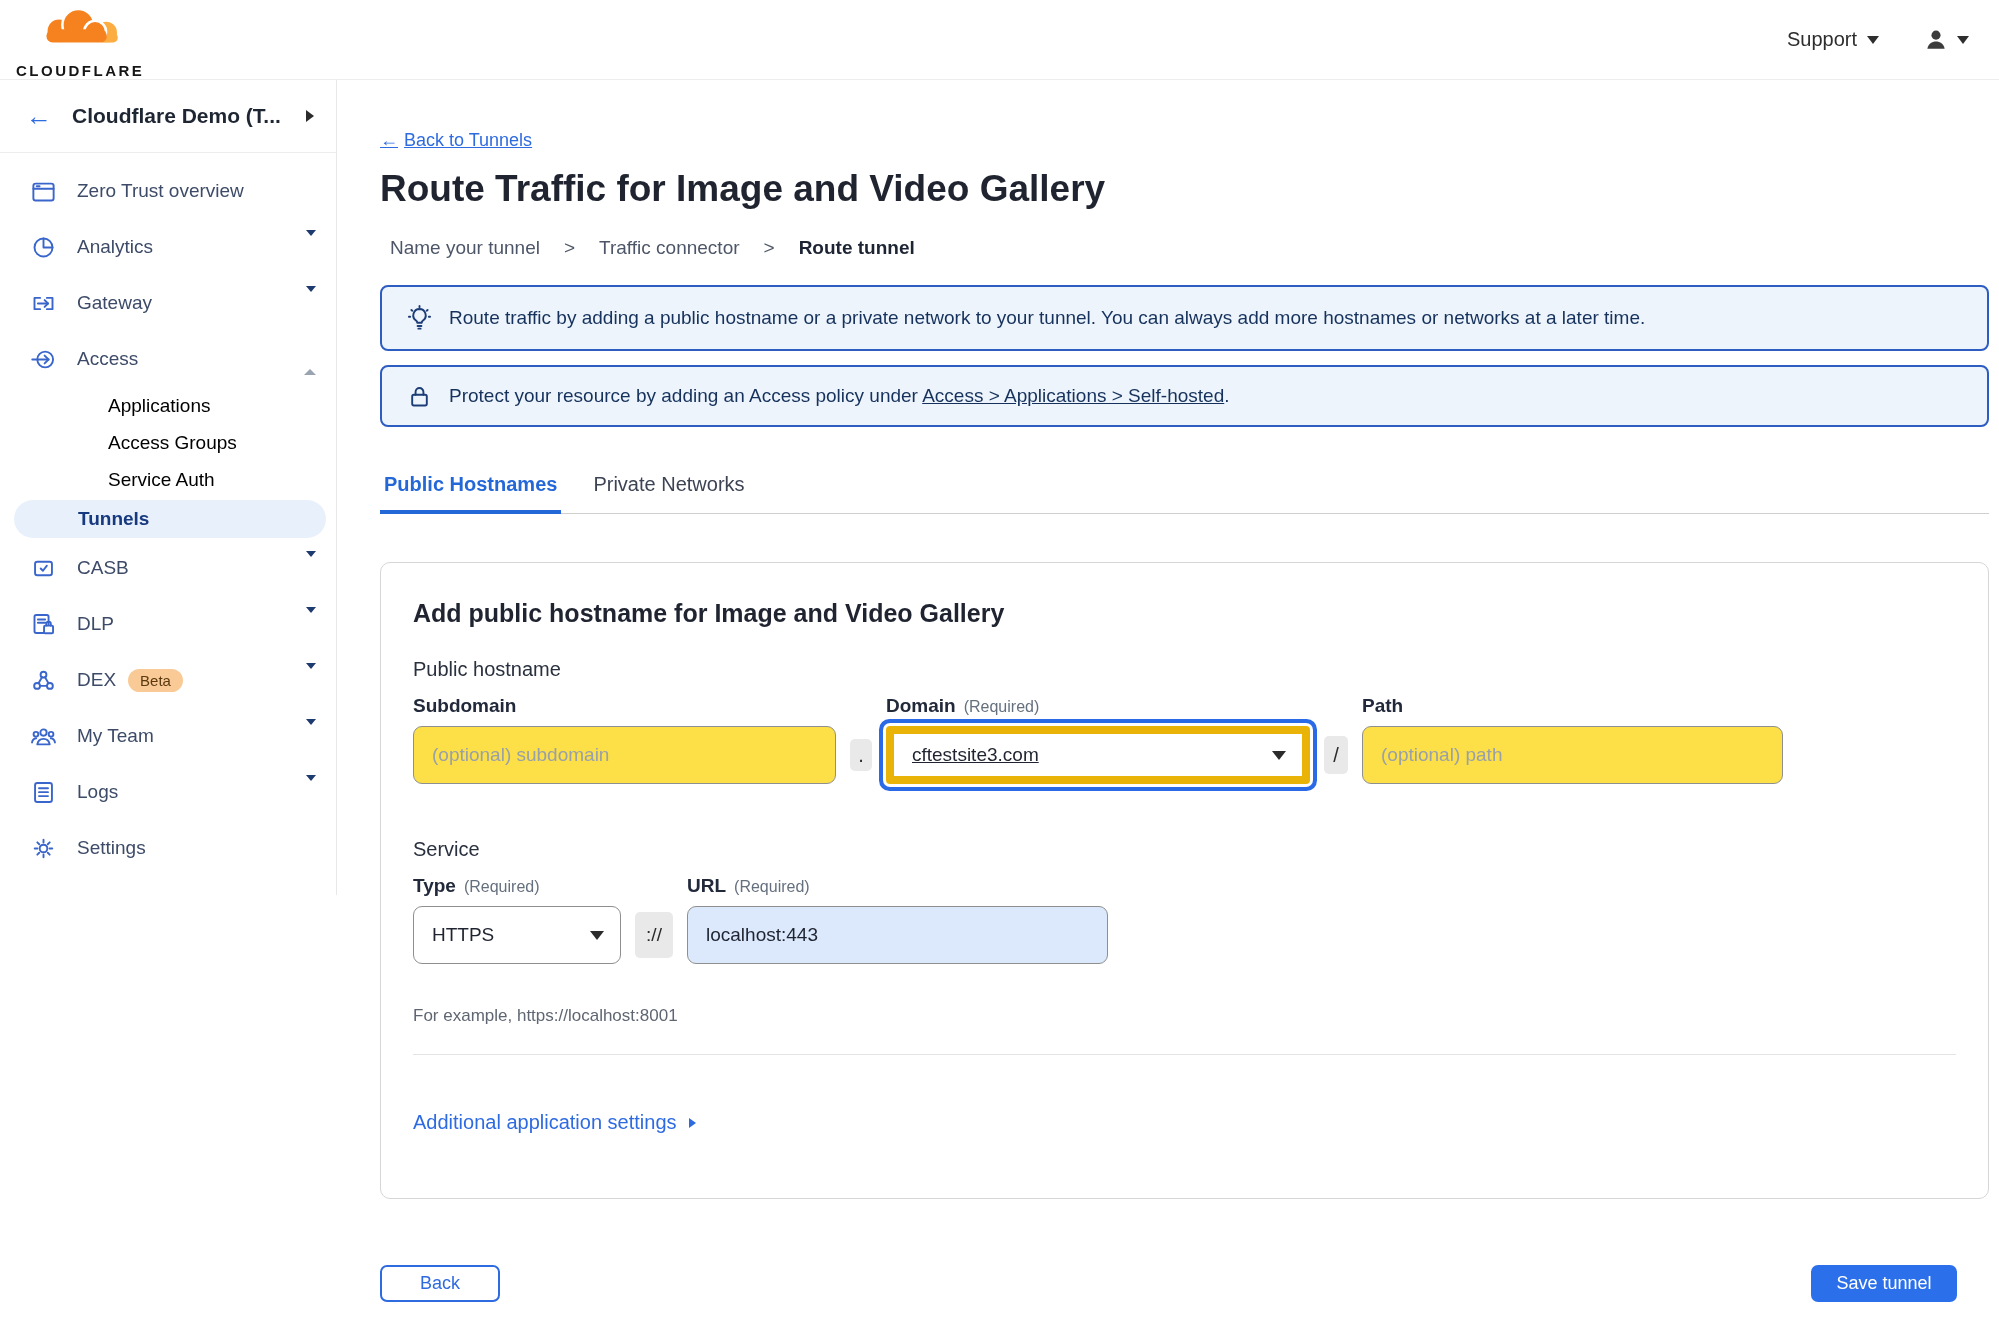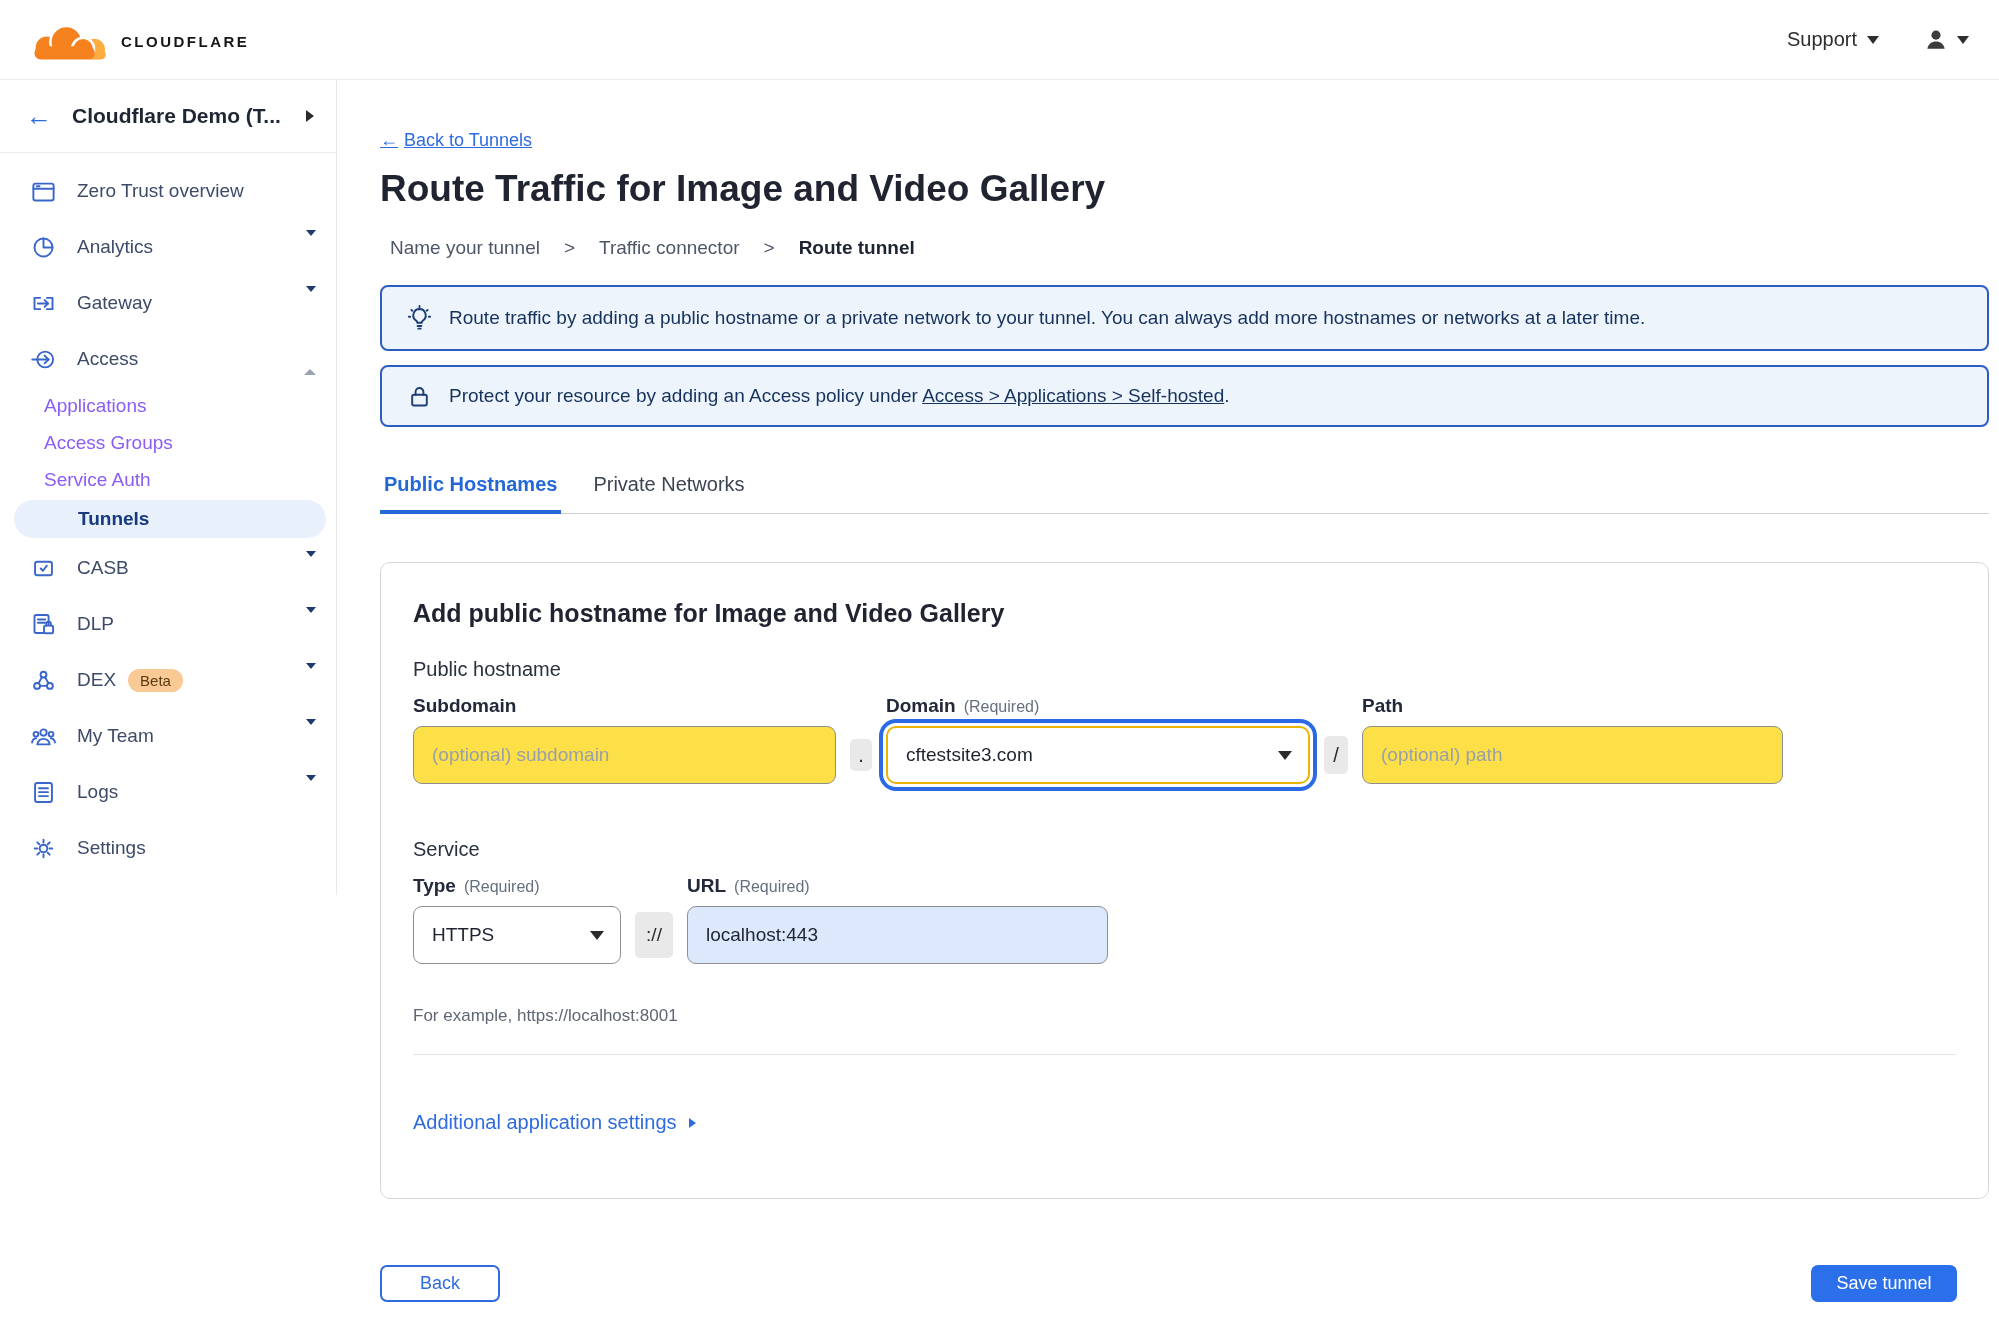--- a/index.html
+++ b/index.html
@@ -8,21 +8,21 @@
     width:1999px; height:1336px; overflow:hidden; position:relative;
     font-family:"Liberation Sans", sans-serif; background:#fff; color:#1f2430;
   }
   
   .topbar {
     position:absolute; top:0; left:0; width:1999px; height:80px;
     border-bottom:1px solid #ececec; background:#fff;
     display:flex; align-items:center; justify-content:space-between;
     padding:0 30px 0 16px;
   }
-  .logo { display:flex; flex-direction:row; align-items:center; gap:1px; padding-top:4px; }
+  .logo { display:flex; flex-direction:column; align-items:center; gap:16px; padding-top:4px; }
   .logo svg { display:block; }
   .brand-text { font-size:15px; font-weight:bold; letter-spacing:2.5px; color:#161616; }
   .topbar-right { display:flex; align-items:center; gap:44px; }
   .support { display:flex; align-items:center; gap:10px; font-size:20px; color:#2e2e2e; cursor:pointer; }
   .user-menu { display:flex; align-items:center; gap:8px; cursor:pointer; }
   .tri-down { width:0; height:0; border-left:6px solid transparent; border-right:6px solid transparent; border-top:8px solid #2e2e2e; }
   .tri-down.sm { border-left-width:5px; border-right-width:5px; border-top-width:6px; border-top-color:#1e3a6e; }
   .tri-down.gray-up { border-top:none; border-bottom:6px solid #9aa3b2; }
   .tri-right { width:0; height:0; border-top:6px solid transparent; border-bottom:6px solid transparent; border-left:8px solid #2b2b2b; }
   .tri-right.blue { border-left-color:#2f6be0; border-top-width:5px; border-bottom-width:5px; border-left-width:7px; }
@@ -44,22 +44,22 @@
     font-size:19px; color:#3d4b68; cursor:pointer;
   }
   .nav-item .nicon { width:27px; height:27px; margin-right:20px; flex:none; }
   .nav-item .nicon svg { width:27px; height:27px; stroke:#3a66cc; stroke-width:1.7; fill:none; stroke-linecap:round; stroke-linejoin:round; }
   .nav-item .caret-slot { margin-left:auto; }
   .badge-beta {
     background:#f9c996; color:#5b3a10; font-size:15px; border-radius:12px;
     padding:3px 12px; margin-left:12px;
   }
   .sub-item {
-    height:37px; display:flex; align-items:center; padding-left:44px;
-    font-size:19px; color:#8b5cf6; cursor:pointer;
+    height:37px; display:flex; align-items:center; padding-left:108px;
+    font-size:19px; color:#000000; cursor:pointer;
   }
   .sub-item.active {
     background:#e8f1fb; border-radius:20px; margin:2px 10px 2px 14px;
     padding-left:64px; height:38px; font-weight:bold; color:#17397f;
   }
 
   
   .main {
     position:absolute; top:80px; left:337px; width:1662px; height:1256px;
     padding:50px 0 0 43px; overflow:hidden; background:#fff;
@@ -99,22 +99,23 @@
   }
   .tinput::placeholder { color:#99a0a8; }
   .tinput.filled { background:#dce9fc; }
   .sel {
     height:58px; border:1px solid #8f8f8f; border-radius:9px; padding:0 16px 0 18px;
     display:flex; align-items:center; justify-content:space-between; font-size:19px;
     color:#1f2430; background:#fff; cursor:pointer;
   }
   .sel .sel-caret { width:0; height:0; border-left:7px solid transparent; border-right:7px solid transparent; border-top:9px solid #2b2b2b; }
   .sel.focus {
-    border:2px solid #eab308; border-radius:10px;
+    border:8px solid #eab308; border-radius:4px;
     box-shadow:0 0 0 3px #ffffff, 0 0 0 7px #2b6ae6;
+    text-decoration:underline;
   }
   .sep-box {
     background:#e9e9e9; border-radius:5px; color:#2b2b2b; font-size:20px;
     display:flex; align-items:center; justify-content:center; flex:none;
   }
   .sep-dot { width:22px; height:32px; margin:0 14px 13px 14px; }
   .sep-slash { width:24px; height:38px; margin:0 14px 10px 14px; }
   .sep-scheme { width:38px; height:46px; margin:0 14px 6px 14px; font-size:19px; }
   .example { margin-top:42px; font-size:17px; color:#5f6672; }
   .card-divider { margin-top:28px; border-top:1px solid #e4e4e4; }

